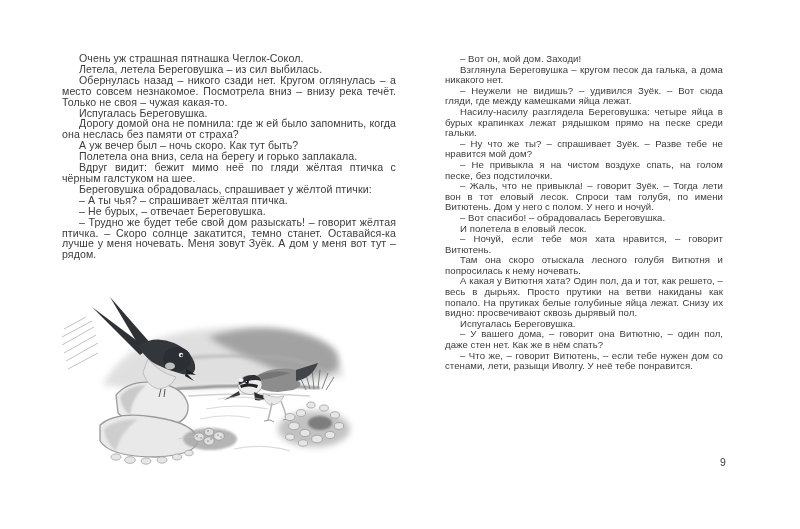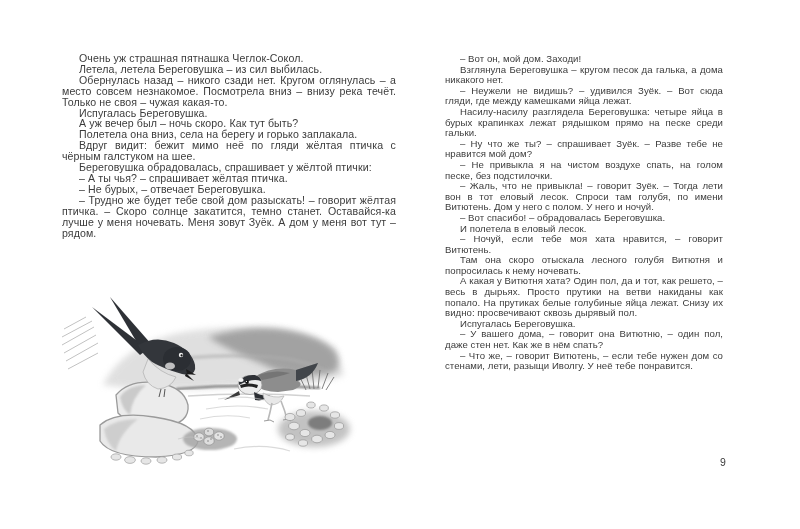--- a/index.html
+++ b/index.html
@@ -64,20 +64,21 @@
 <body>
 
 <div class="spread">
 
   <div>
     <div class="text-col text-col-left">
       <p>Очень уж страшная пятнашка Чеглок-Сокол.</p>
       <p>Летела, летела Береговушка – из сил выбилась.</p>
       <p>Обернулась назад – никого сзади нет. Кругом оглянулась – а место совсем незнакомое. Посмотрела вниз – внизу река течёт. Только не своя – чужая какая-то.</p>
       <p>Испугалась Береговушка.</p>
+      <p>Дорогу домой она не помнила: где ж ей было запомнить, когда она неслась без памяти от страха?</p>
       <p>А уж вечер был – ночь скоро. Как тут быть?</p>
       <p>Полетела она вниз, села на берегу и горько заплакала.</p>
       <p>Вдруг видит: бежит мимо неё по гляди жёлтая птичка с чёрным галстуком на шее.</p>
       <p>Береговушка обрадовалась, спрашивает у жёлтой птички:</p>
       <p>– А ты чья? – спрашивает жёлтая птичка.</p>
       <p>– Не бурых, – отвечает Береговушка.</p>
       <p>– Трудно же будет тебе свой дом разыскать! – говорит жёлтая птичка. – Скоро солнце закатится, темно станет. Оставайся-ка лучше у меня ночевать. Меня зовут Зуёк. А дом у меня вот тут – рядом.</p>
     </div>
 
     <svg class="illustration" viewBox="0 0 300 174" xmlns="http://www.w3.org/2000/svg">

